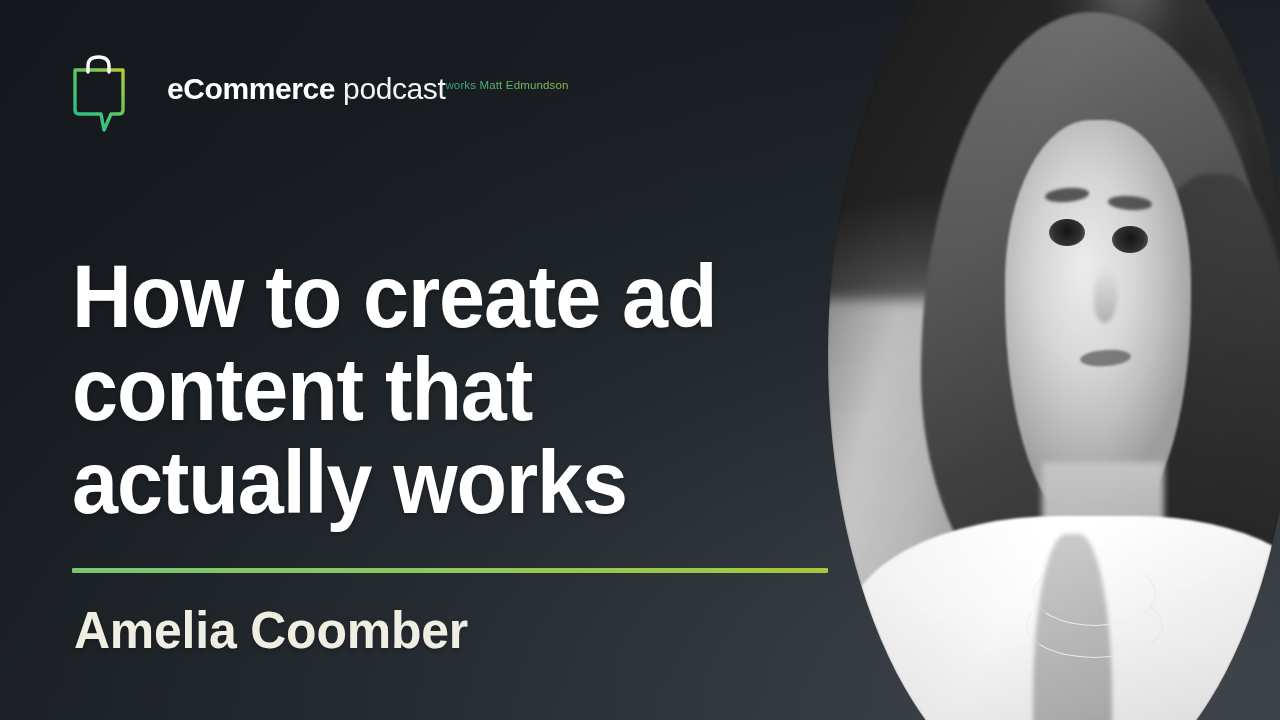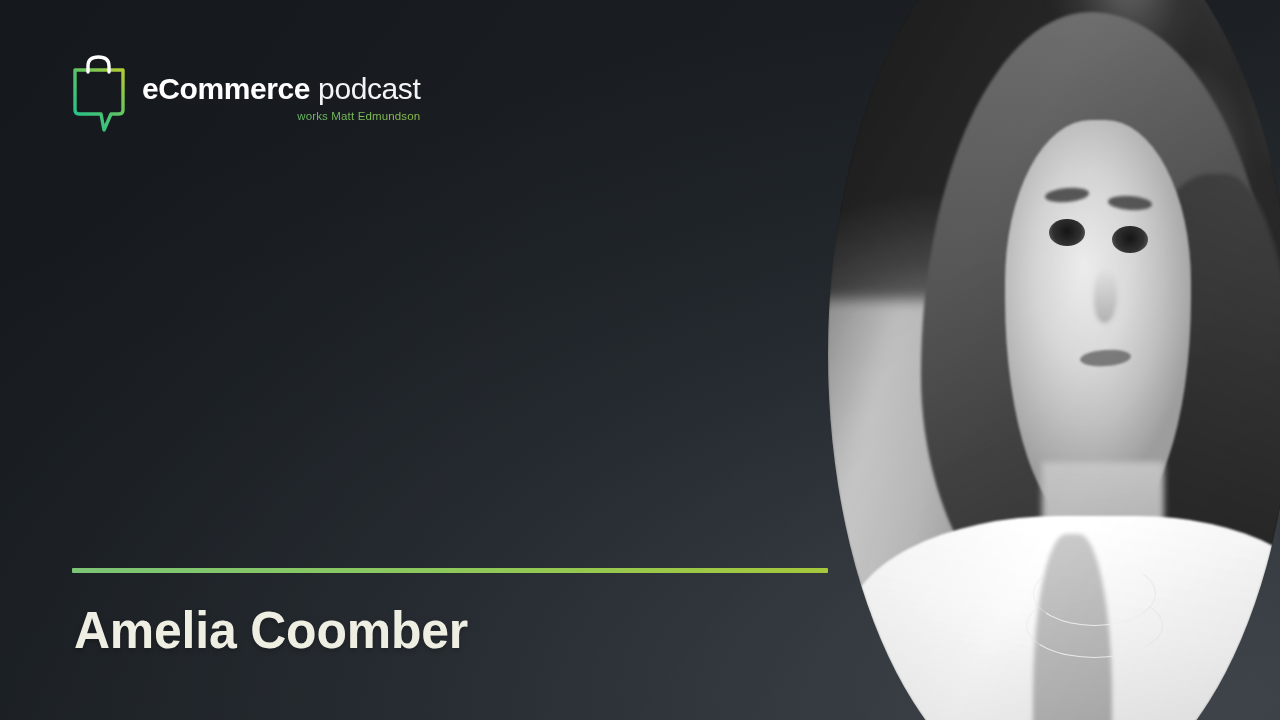--- a/index.html
+++ b/index.html
@@ -36,22 +36,22 @@
     position: absolute;
     left: 68px;
     top: 52px;
     display: flex;
     align-items: flex-start;
     gap: 12px;
   }
   .logo-mark { width: 62px; height: 86px; display: block; }
   .logo-text-wrap {
     display: flex;
-    flex-direction: column;
     padding-top: 22px;
+    margin-left: 25px;
   }
   .logo-line1 {
     font-size: 30px;
     letter-spacing: -0.4px;
     line-height: 1.02;
     white-space: nowrap;
   }
   .logo-line1 .lt-bold {
     font-weight: 700;
     color: #ffffff;
@@ -322,18 +322,23 @@
         <path d="M7 18 H55 V58 Q55 62 51 62 H43 L36 78 L33 62 H11 Q7 62 7 58 Z" stroke="url(#bagGrad)" stroke-width="3.4" stroke-linejoin="round" fill="none"></path>
         <path d="M20 20 V14 Q20 5 30.5 5 Q41 5 41 14 V20" stroke="#ffffff" stroke-width="3.4" stroke-linecap="round" fill="none"></path>
       </svg>
     </span>
     <span class="logo-text-wrap">
       <span class="logo-line1"><span class="lt-bold">eCommerce</span><span class="lt-light"> podcast</span></span>
       <span class="logo-line2">works Matt Edmundson</span>
     </span>
   </div>
 
+  <div class="headline">
+    <span class="hl">How to create ad</span>
+    <span class="hl">content that</span>
+    <span class="hl">actually works</span>
+  </div>
 
   <div class="divider"></div>
 
   <div class="guest-name">Amelia Coomber</div>
 
 </div>
 
 </body></html>

